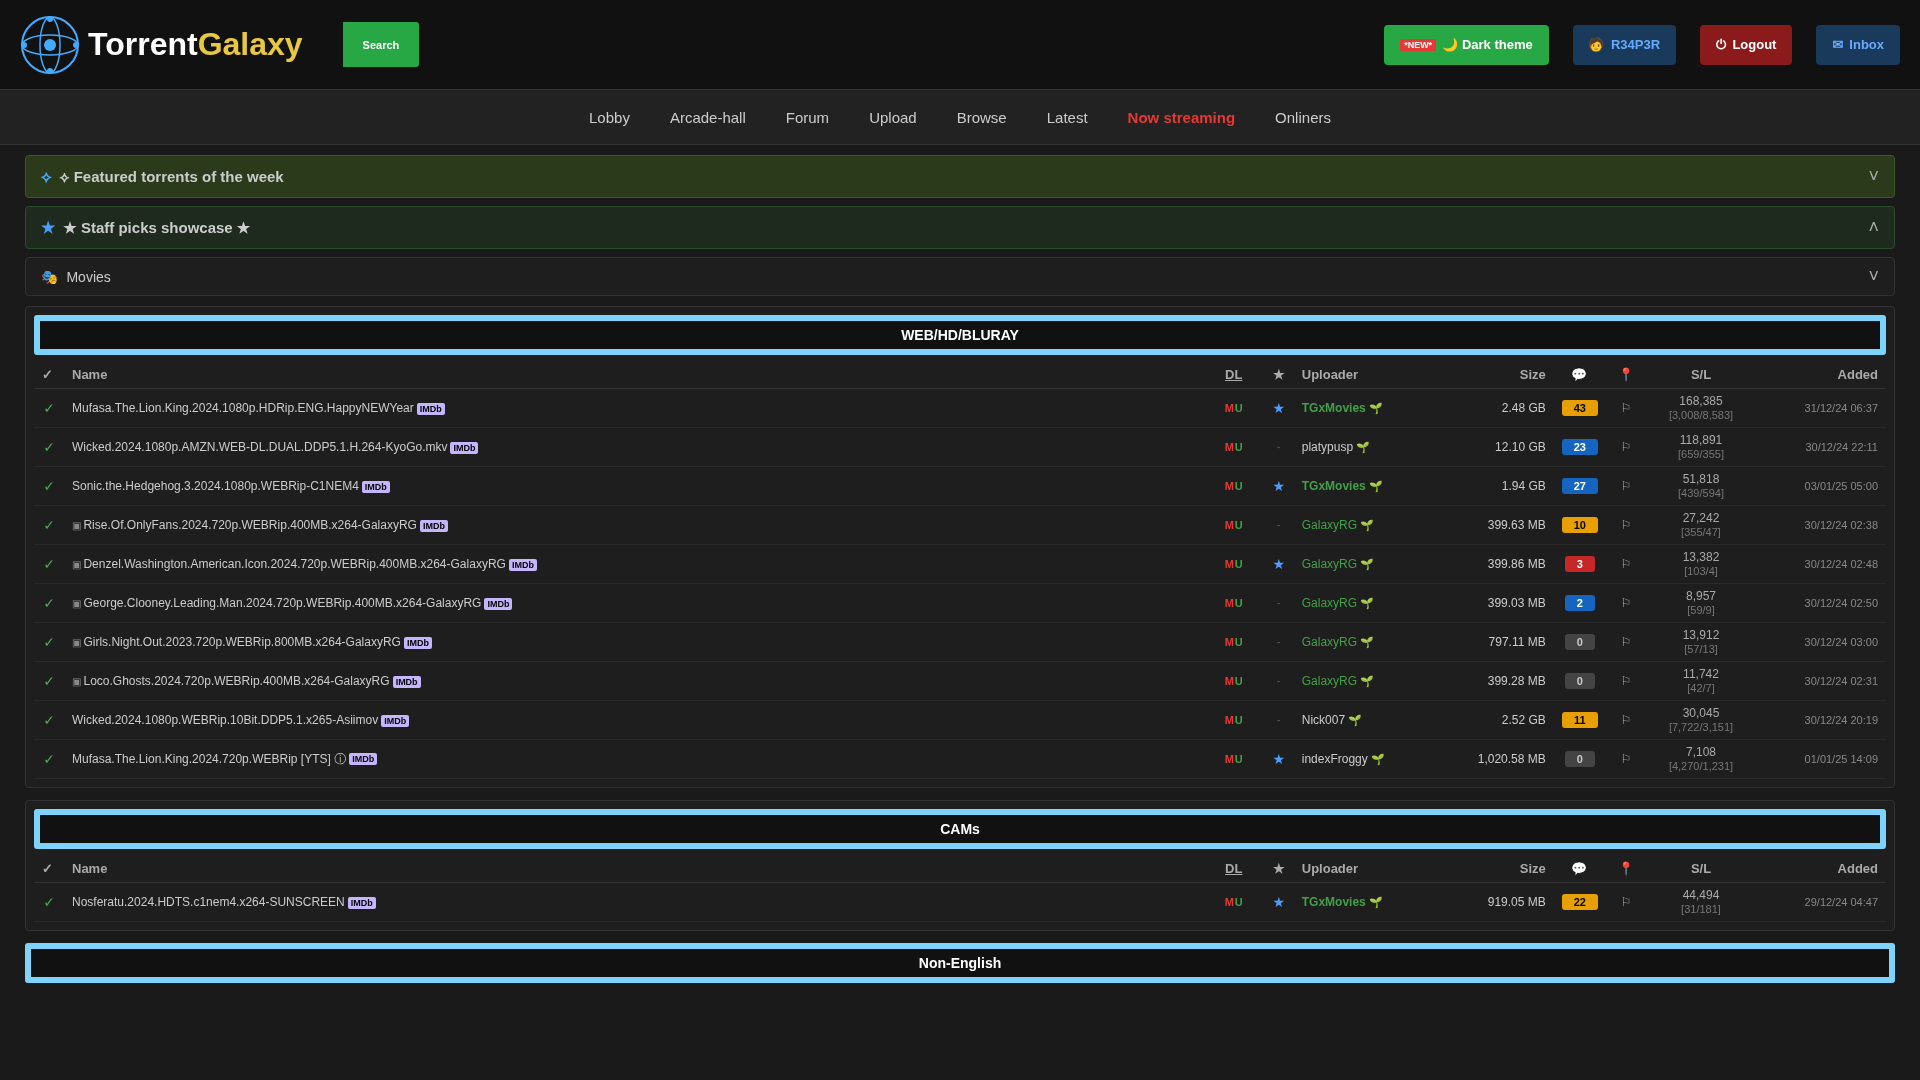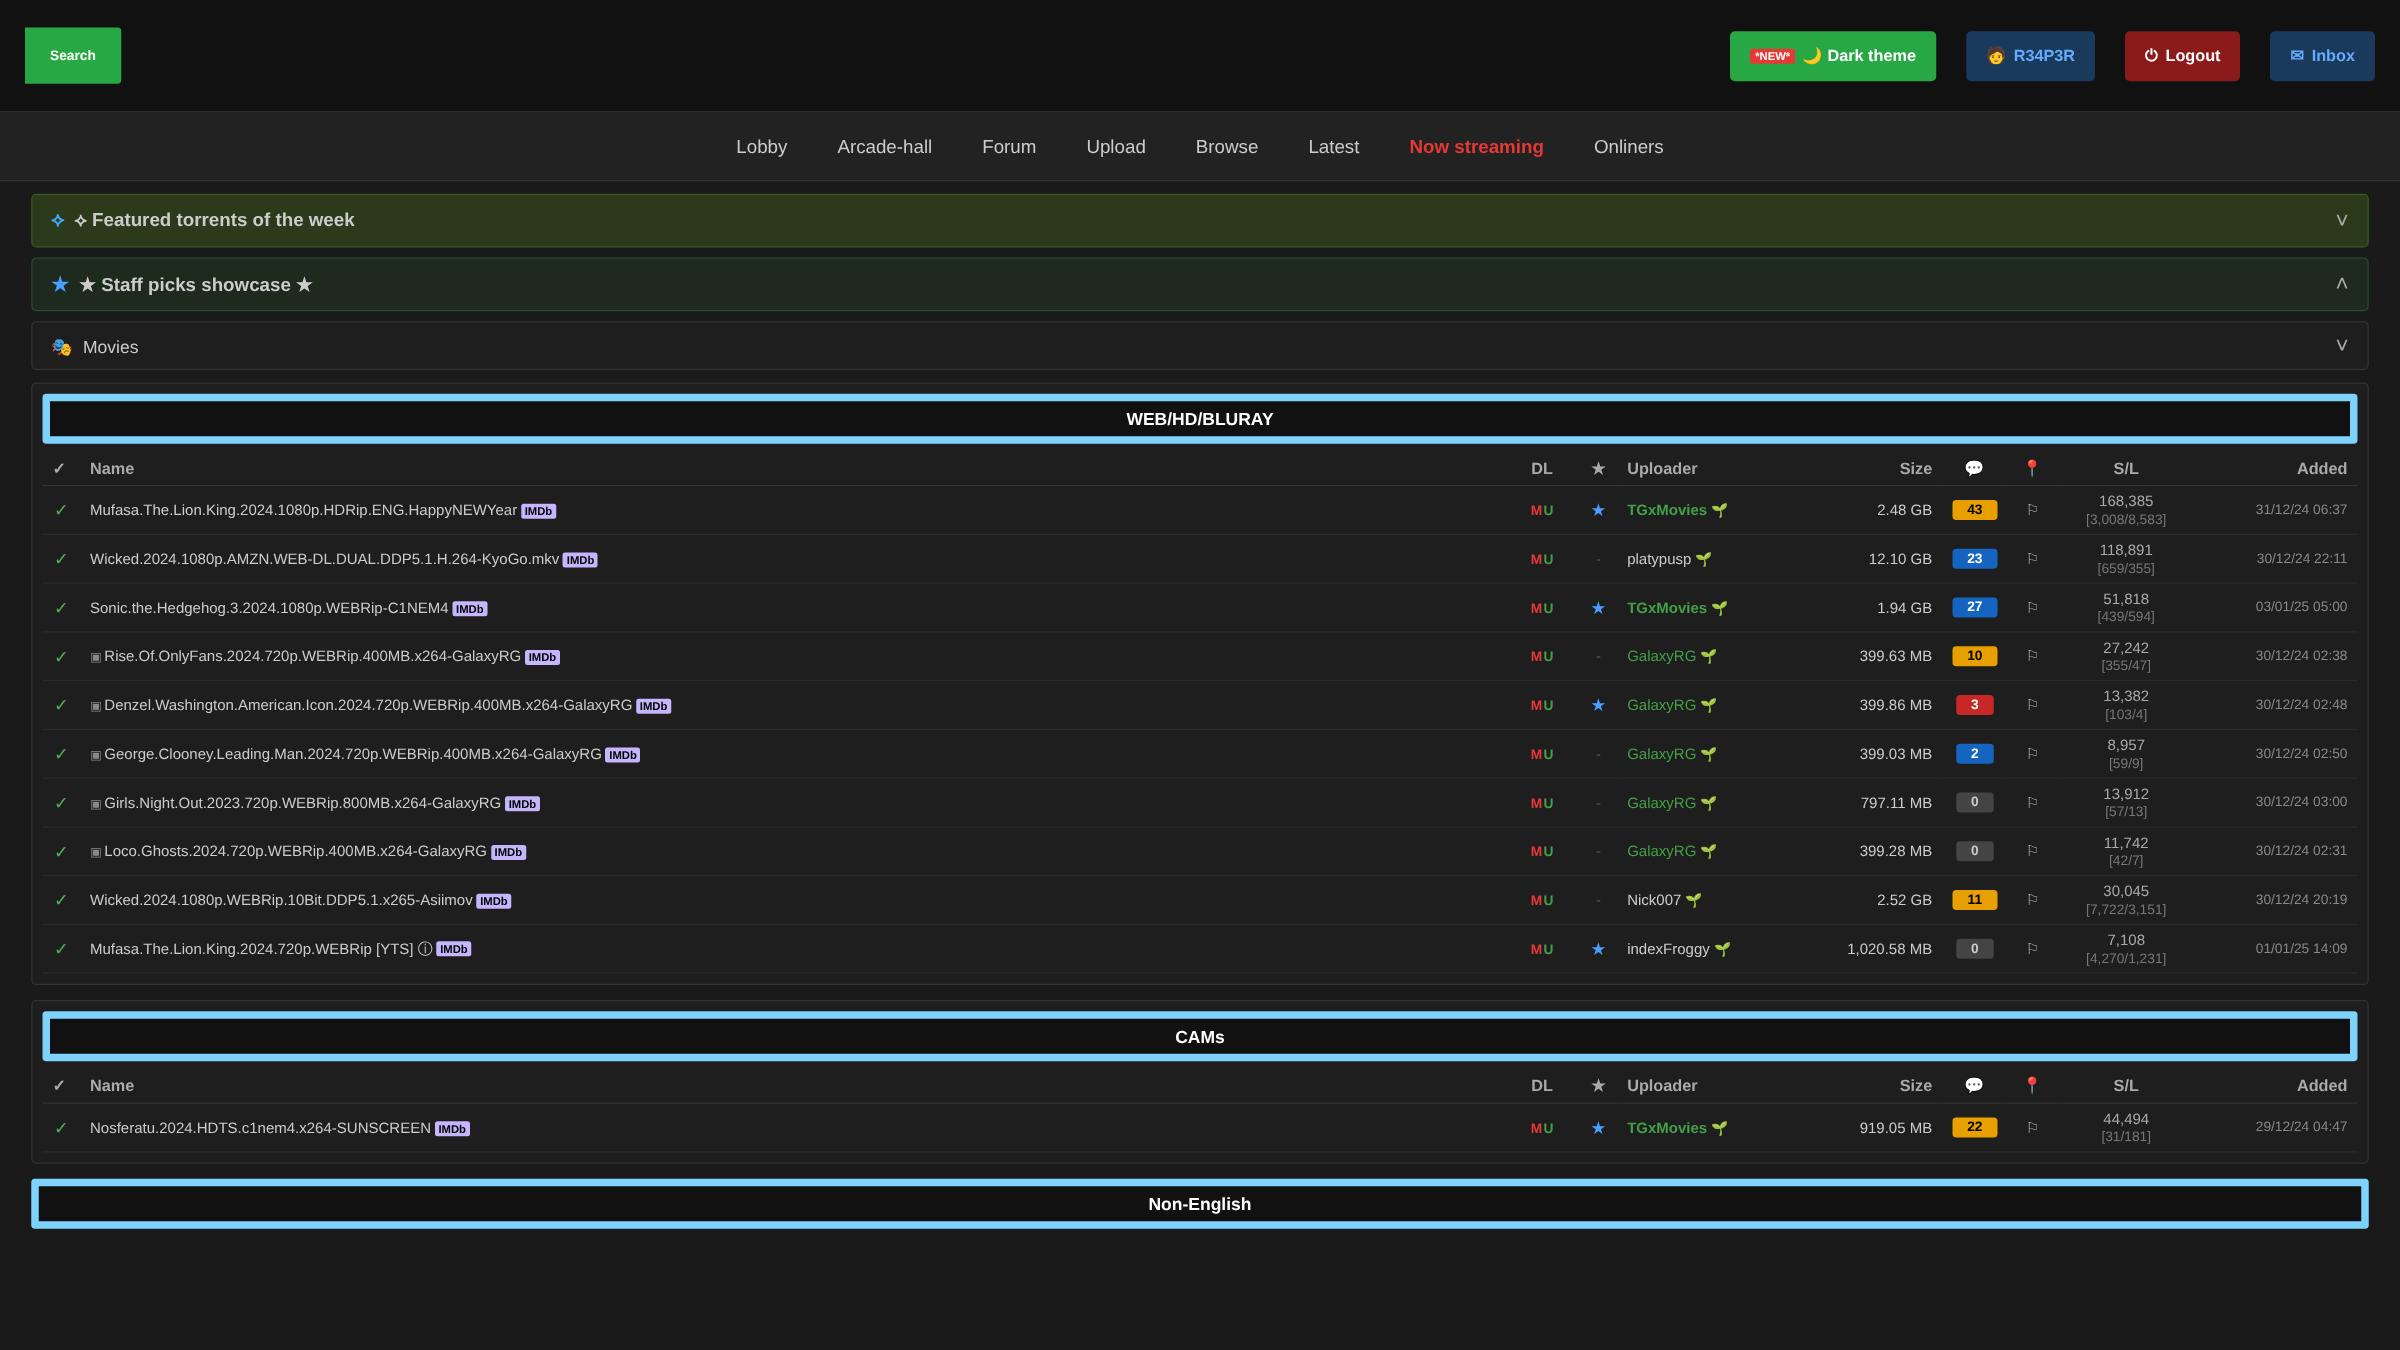--- a/index.html
+++ b/index.html
@@ -215,21 +215,21 @@
     .badge-yellow { background: #e8a000; color: #000; }
     .badge-blue { background: #1565c0; color: #fff; }
     .badge-red { background: #c62828; color: #fff; }
     .badge-gray { background: #444; color: #ccc; }
     .dl-count { color: #aaa; text-align: center; }
     .added-date { color: #888; font-size: 11px; }
     .icon-flag { color: #aaa; font-size: 12px; }
     .star-fav { color: #4a9eff; font-size: 14px; }
     .th-check { width: 30px; }
     .th-name { min-width: 400px; }
-    .th-dl { width: 60px; text-align: center; }
+    .th-dl { width: 60px; text-align: center; text-decoration: underline; }
     .th-fav { width: 30px; text-align: center; }
     .th-uploader { width: 150px; }
     .th-size { width: 110px; text-align: right; }
     .th-comment { width: 40px; text-align: center; }
     .th-location { width: 40px; text-align: center; }
     .th-sl { width: 110px; text-align: center; }
     .th-added { width: 130px; text-align: right; }
     .td-center { text-align: center; }
     .td-right { text-align: right; }
     .video-icon { color: #888; font-size: 10px; margin-right: 2px; }
@@ -253,20 +253,35 @@
       align-items: center;
       justify-content: space-between;
       cursor: pointer;
     }
     .movies-label { display: flex; align-items: center; gap: 8px; color: #ccc; font-size: 14px; }
   </style>
 </head>
 <body>
 
 <div class="header">
+  <div class="logo">
+    <svg class="logo-icon" viewBox="0 0 60 60">
+      <circle cx="30" cy="30" r="28" fill="none" stroke="#4af" stroke-width="2"></circle>
+      <ellipse cx="30" cy="30" rx="28" ry="10" fill="none" stroke="#4af" stroke-width="1.5"></ellipse>
+      <ellipse cx="30" cy="30" rx="10" ry="28" fill="none" stroke="#4af" stroke-width="1.5"></ellipse>
+      <circle cx="30" cy="30" r="6" fill="#4af"></circle>
+      <circle cx="30" cy="4" r="3" fill="#4af"></circle>
+      <circle cx="30" cy="56" r="3" fill="#4af"></circle>
+      <circle cx="4" cy="30" r="3" fill="#4af"></circle>
+      <circle cx="56" cy="30" r="3" fill="#4af"></circle>
+    </svg>
+    <span class="logo-text">
+      <span class="logo-torrent">Torrent</span><span class="logo-galaxy">Galaxy</span>
+    </span>
+  </div>
   <div class="search-area">
     <button class="search-btn">Search</button>
   </div>
   <div class="header-right">
     <button class="header-btn btn-dark">
       <span class="new-badge">*NEW*</span>
       <span>🌙 Dark theme</span>
     </button>
     <button class="header-btn btn-user">
       <span>🧑</span>

